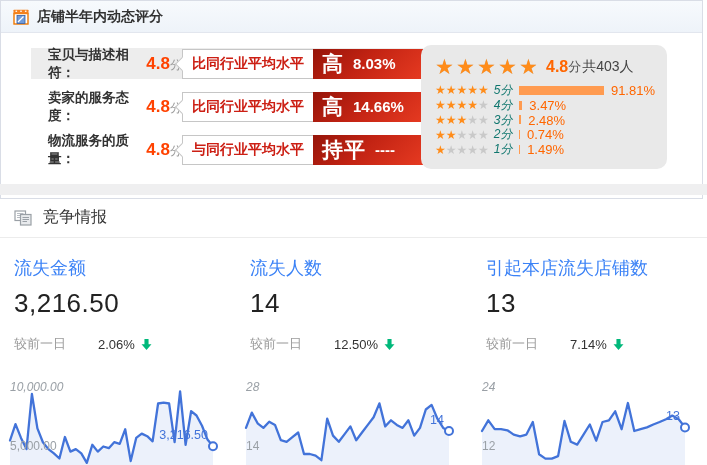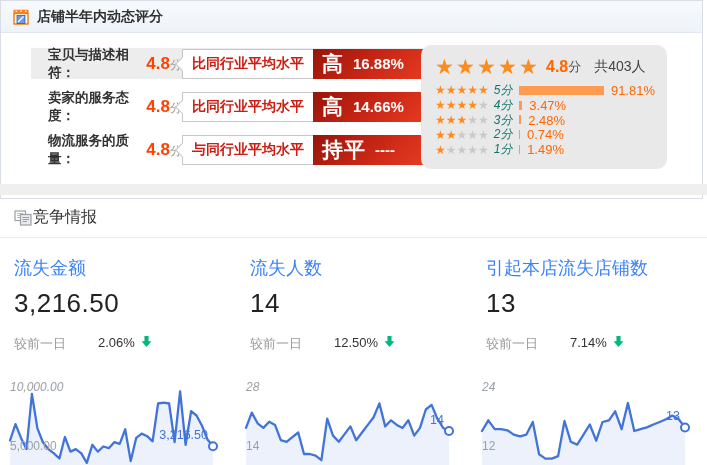--- a/index.html
+++ b/index.html
@@ -33,42 +33,42 @@
 
   
   .summary-box{position:absolute;left:420px;top:12px;width:246px;height:124px;background:#e9e9e9;
     border-radius:10px;padding:9px 12px 0 14px;box-sizing:border-box;}
   .big-stars-row{display:flex;align-items:center;height:26px;margin-bottom:3px;}
   .bstar{position:relative;display:inline-block;width:21px;height:24px;font-size:21px;line-height:24px;}
   .bstar .b-off{color:var(--star-gray);}
   .bstar .b-on{position:absolute;left:0;top:0;overflow:hidden;color:var(--star-orange);white-space:nowrap;}
   .sum-score{font-size:16px;font-weight:bold;color:var(--accent-orange);margin-left:6px;}
   .sum-unit{font-size:13px;color:#555;}
-  .sum-total{font-size:14px;color:#444;margin-left:13px;}
+  .sum-total{font-size:14px;color:#444;margin-left:1px;}
   .dist-row{display:flex;align-items:center;height:14.8px;font-size:12px;}
   .mini-stars span{font-size:12px;}
   .mini-stars .on{color:var(--star-orange);}
   .mini-stars .off{color:var(--star-gray);}
   .dist-label{color:#0f766e;margin:0 6px 0 5px;white-space:nowrap;font-style:italic;}
   .dist-bar{height:9px;background:var(--bar-orange);}
   .dist-pct{margin-left:7px;color:var(--accent-orange);font-size:13px;}
 
   
   .band{position:absolute;left:0;top:184px;width:707px;height:11px;background:#efeff0;}
 
   
   .competition-panel{position:absolute;left:0;top:195px;width:707px;}
-  .comp-header{display:flex;align-items:center;gap:0;padding:12px 0 9px 14px;}
+  .comp-header{display:flex;align-items:center;gap:10px;padding:12px 0 9px 14px;}
   .comp-title{font-size:16px;color:#333;}
   .comp-divider{height:1px;background:#ececec;margin:0;}
   .metrics{display:flex;gap:26px;padding-left:8px;margin-top:18px;}
   .metric{width:210px;padding-left:6px;box-sizing:border-box;}
   .metric-label{font-size:18px;color:#3b82f6;}
   .metric-value{font-size:26px;color:#222;margin-top:8px;letter-spacing:.5px;}
-  .metric-compare{display:flex;align-items:flex-start;margin-top:16px;font-size:13px;}
+  .metric-compare{display:flex;align-items:center;margin-top:16px;font-size:13px;}
   .cmp-label{color:#9b9b9b;width:84px;}
   .cmp-value{color:#333;}
   .trend-icon{color:var(--trend-green);margin-left:5px;display:inline-flex;}
 
   
   .charts{display:flex;gap:26px;padding-left:8px;margin-top:26px;}
   .chart{position:relative;width:210px;height:102px;}
   .chart svg{position:absolute;left:0;top:0;}
   .tick{position:absolute;left:2px;color:#9aa0a6;font-size:12px;z-index:3;}
   .t0{top:1px;font-style:italic;}.t1{top:60px;}.t2{top:86px;}
@@ -100,21 +100,21 @@
       <div class="rating-row first">
         <span class="row-label">宝贝与描述相符：</span>
         <span class="row-score">4.8</span>
         <span class="row-unit">分</span>
         <span class="callout">
           <span class="notch"></span>
           <span class="callout-box">
             <span class="callout-text">比同行业平均水平</span>
             <span class="red-block">
               <span class="big-word">高</span>
-              <span class="pct">16.88%</span>
+              <span class="pct">8.03%</span>
             </span>
           </span>
         </span>
       </div>
 
       <div class="rating-row">
         <span class="row-label">卖家的服务态度：</span>
         <span class="row-score">4.8</span>
         <span class="row-unit">分</span>
         <span class="callout">

